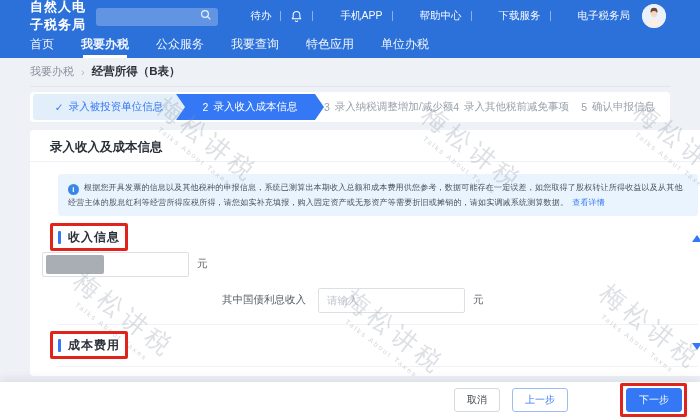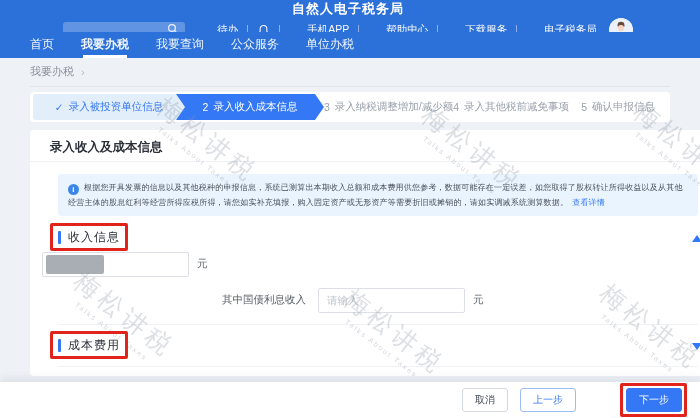--- a/index.html
+++ b/index.html
@@ -5,21 +5,21 @@
   html,body { margin:0; padding:0; }
   .page {
     position:relative; width:700px; height:418px; overflow:hidden;
     background:#eef1f6; font-family:"Liberation Sans", sans-serif;
     -webkit-font-smoothing:antialiased;
   }
   
   .hdr {
     position:absolute; left:0; top:0; width:700px; height:32px;
     background:#2c70d9; display:flex; align-items:center;
-    padding:0 34px 0 30px; box-sizing:border-box; color:#fff;flex-direction:column;
+    padding:0 34px 0 30px; box-sizing:border-box; color:#fff;
   }
   .hdr-title { font-size:13px; font-weight:bold; letter-spacing:1px; }
   .hdr-spacer { flex:1; }
   .hdr-right { display:flex; align-items:center; }
   .h-search-wrap { position:relative; margin-right:14px; }
   .h-search {
     width:92px; height:18px; border:none; outline:none; border-radius:3px;
     background:rgba(255,255,255,0.25); padding:0 22px 0 8px; font-size:10px; color:#fff;
   }
   .h-search-icon { position:absolute; right:6px; top:3px; }
@@ -88,21 +88,21 @@
   .notice-icon {
     display:inline-flex; width:11px; height:11px; border-radius:50%; background:#3a87e8;
     color:#fff; font-size:8px; font-weight:bold; align-items:center; justify-content:center;
     vertical-align:-2px; margin-right:5px; font-style:normal;
   }
   .notice-link { color:#3478f6; cursor:pointer; margin-left:4px; }
   .sec-head { position:absolute; display:inline-flex; align-items:center; height:16px; }
   .sec-income { left:28px; top:99px; }
   .sec-cost { left:28px; top:207px; }
   .sec-bar { width:3px; height:13px; background:#3478f6; margin-right:7px; border-radius:1px; }
-  .sec-title { font-size:12px; font-weight:normal; color:#2b3038; letter-spacing:1px; }
+  .sec-title { font-size:12px; font-weight:bold; color:#2b3038; letter-spacing:1px; }
   .tri { position:absolute; right:24px; width:0; height:0; border-left:5px solid transparent; border-right:5px solid transparent; cursor:pointer; }
   .tri-up { top:105px; border-bottom:7px solid #3478f6; }
   .tri-down { top:213px; border-top:7px solid #3478f6; }
   .form-row { position:absolute; left:0; right:0; display:flex; align-items:center; height:26px; }
   .row1 { top:121px; }
   .row2 { top:157px; }
   .f-label { width:276px; text-align:right; font-size:10.5px; color:#5a6066; flex:none; }
   .f-req { color:#f04134; margin-right:3px; }
   .f-box {
     margin-left:12px; width:147px; height:25px; border:1px solid #dcdfe6; border-radius:2px;
@@ -122,21 +122,21 @@
     box-shadow:0 -3px 8px rgba(100,110,130,0.14);
     display:flex; align-items:center; justify-content:flex-end;
     padding-right:18px; box-sizing:border-box;
   }
   .btn {
     height:24px; padding:0 12px; font-size:10px; border-radius:3px; cursor:pointer;
     display:inline-flex; align-items:center; justify-content:center; box-sizing:border-box;
     font-family:"Liberation Sans", sans-serif;
   }
   .btn-cancel { background:#fff; border:1px solid #d5d9e0; color:#454b52; margin-right:12px; }
-  .btn-prev   { background:#fff; border:1px solid #9dbef5; color:#3478f6; margin-right:6px; }
+  .btn-prev   { background:#fff; border:1px solid #9dbef5; color:#3478f6; margin-right:14px; }
   .btn-next   { background:#3478f6; border:1px solid #3478f6; color:#fff; }
   .next-wrap { position:relative; display:inline-flex;margin-left:44px; }
   
   .ann { position:absolute; border:3px solid #e0241c; border-radius:2px; pointer-events:none; z-index:50; }
   .ann-sec { left:-8px; right:-8px; top:-6px; bottom:-6px; }
   .ann-next { left:-6px; right:-5px; top:-5px; bottom:-5px; }
   
   .wm {
     position:absolute; z-index:40; pointer-events:none;
     display:flex; flex-direction:column; align-items:center;
@@ -188,28 +188,30 @@
             <path d="M4.5 22 a7.5 6.5 0 0 1 15 0 Z" fill="#fdeee2"></path>
             <path d="M8.4 7.5 a3.8 3.8 0 0 1 7.2 0 l-0.4 -0.2 a3.4 3.2 0 0 0 -6.4 0 Z" fill="#5d3f33"></path>
           </svg>
       </span>
     </div>
   </div>
 
   <div class="nav">
     <span class="nav-item">首页</span>
     <span class="nav-item active">我要办税</span>
+    <span class="nav-item">公众服务</span>
     <span class="nav-item">我要查询</span>
-    <span class="nav-item">公众服务</span>
+    <span class="nav-item">特色应用</span>
     <span class="nav-item">单位办税</span>
   </div>
 
   <div class="crumb">
     <span class="crumb-parent">我要办税</span>
     <span class="crumb-sep">›</span>
+    <span class="crumb-cur">经营所得（B表）</span>
   </div>
   <div class="crumb-line"></div>
 
   <div class="stepbar">
     <div class="step step-done">
       <span class="n">✓</span>
       <span>录入被投资单位信息</span>
     </div>
     <div class="step step-active">
       <span class="n">2</span>

